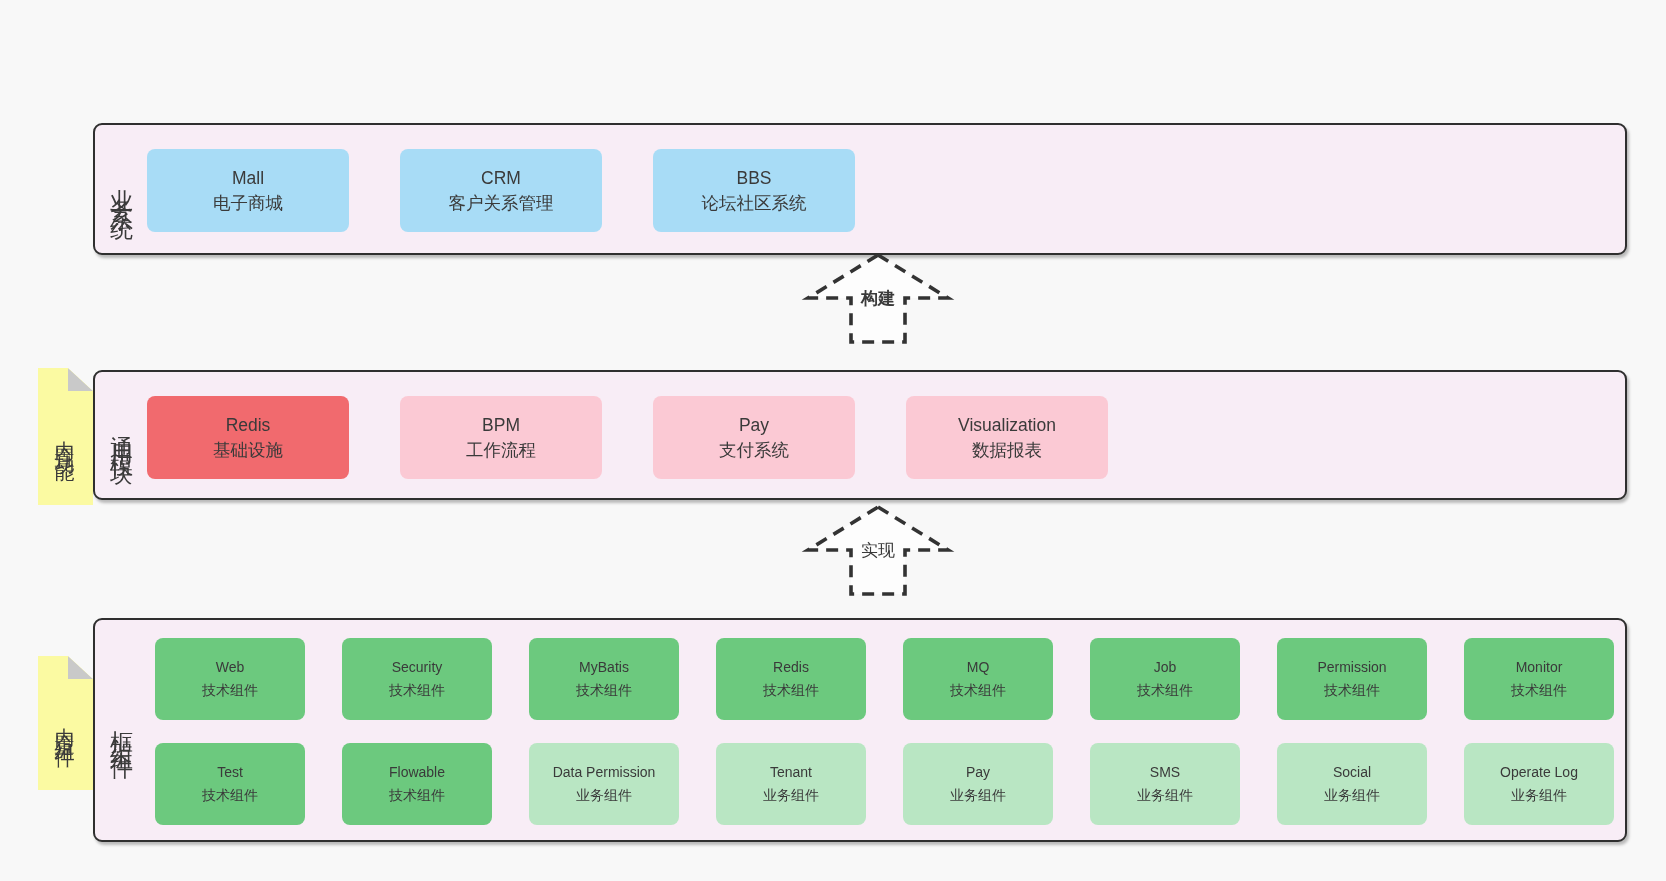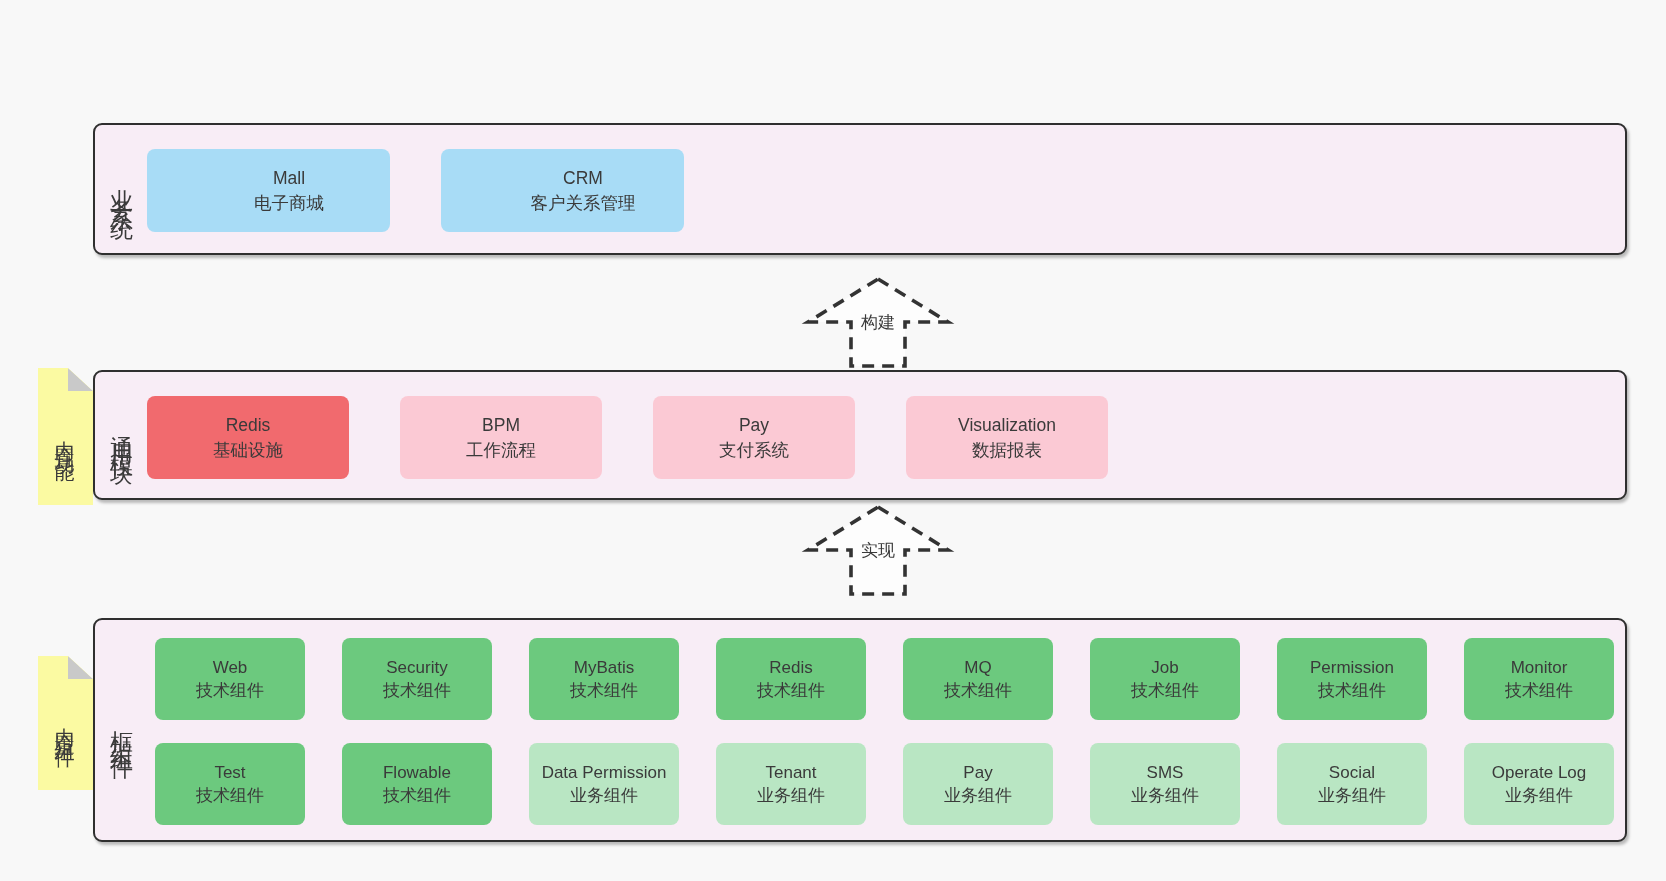--- a/index.html
+++ b/index.html
@@ -25,40 +25,40 @@
     font-size:23px;letter-spacing:9px;color:var(--text);white-space:nowrap;}
 
   .boxes{position:absolute;display:flex;}
   .boxes.six{left:52px;top:24px;gap:51px;}
   .boxes.eight{left:60px;gap:37px;}
   .row-1{top:18px;} .row-2{top:123px;}
 
   .box{display:flex;flex-direction:column;align-items:center;justify-content:center;
     border-radius:8px;text-align:center;line-height:25px;font-size:17.5px;color:var(--text);}
   .boxes.six .box{width:202px;height:83px;}
-  .boxes.eight .box{width:150px;height:82px;line-height:23px;font-size:17px;padding:2px 6px;box-sizing:border-box;}
-  .v-blue{background:var(--box_blue);padding-left:41px;}
+  .boxes.eight .box{width:150px;height:82px;line-height:23px;font-size:14px;padding:2px 6px;box-sizing:border-box;}
+  .v-blue{background:var(--box_blue);}
   .v-red{background:var(--box_red);}
   .v-pink{background:var(--box_pink);}
   .v-green{background:var(--box_green);}
   .v-green-light{background:var(--box_green_light);}
   .box-name{white-space:normal;}
 
   .note{position:absolute;left:38px;width:55px;background:var(--note_yellow);
     clip-path:polygon(0 0,calc(100% - 25px) 0,100% 23px,100% 100%,0 100%);}
   .note-2{top:368px;height:137px;}
   .note-3{top:656px;height:134px;}
   .note-fold{position:absolute;right:0;top:0;width:25px;height:23px;
     background:var(--note_fold);clip-path:polygon(0 0,100% 100%,0 100%);}
   .note-text{position:absolute;left:50%;top:52%;transform:translate(-50%,-50%);
     writing-mode:vertical-lr;text-orientation:upright;font-size:20px;
     letter-spacing:7px;color:var(--text);white-space:nowrap;}
 
   .arrow{position:absolute;left:805px;width:146px;height:93px;}
-  .arrow-1{top:276px;} .arrow-2{top:504px;}
+  .arrow-1{top:252px;font-weight:bold;} .arrow-2{top:504px;}
   .arrow svg{position:absolute;inset:0;width:100%;height:100%;overflow:visible;}
   .arrow polygon{fill:#fdfdfd;stroke:#333;stroke-width:3.6;stroke-dasharray:12 8;}
   .arrow-label{position:absolute;left:50%;top:46px;transform:translate(-50%,-50%);
     background:#fdfdfd;padding:1px 3px;font-size:17px;color:var(--text);white-space:nowrap;}
 </style>
 </head>
 <body>
 
 <div class="stage">
 
@@ -66,20 +66,24 @@
     <div class="band-label">业务系统</div>
     <div class="boxes six">
         <div class="box v-blue">
           <div class="box-name">Mall</div>
           <div class="box-sub">电子商城</div>
         </div>
         <div class="box v-blue">
           <div class="box-name">CRM</div>
           <div class="box-sub">客户关系管理</div>
         </div>
+        <div class="box v-blue">
+          <div class="box-name">BBS</div>
+          <div class="box-sub">论坛社区系统</div>
+        </div>
       </div>
   </div>
 
   <div class="arrow arrow-1">
     <svg viewBox="0 0 146 93" aria-hidden="true">
       <polygon points="73,3 143,46 100,46 100,90 46,90 46,46 3,46"></polygon>
     </svg>
     <span class="arrow-label">构建</span>
   </div>
 

